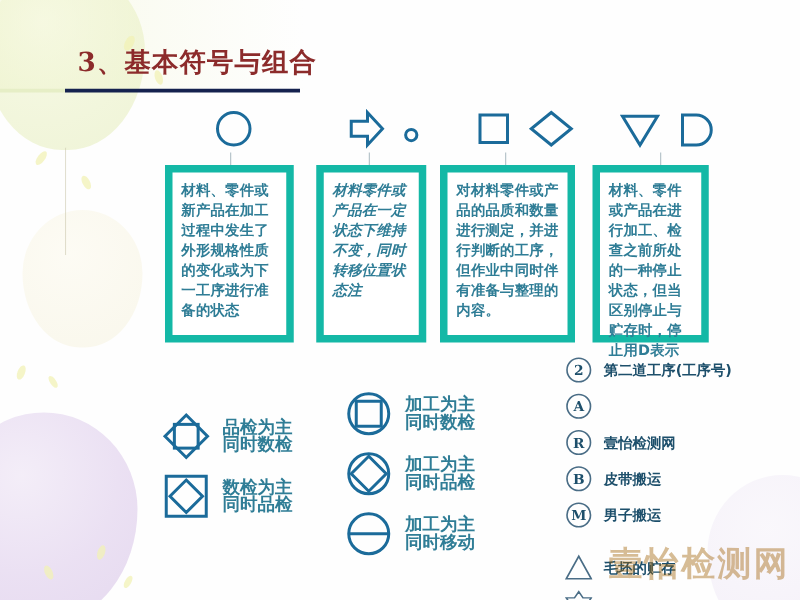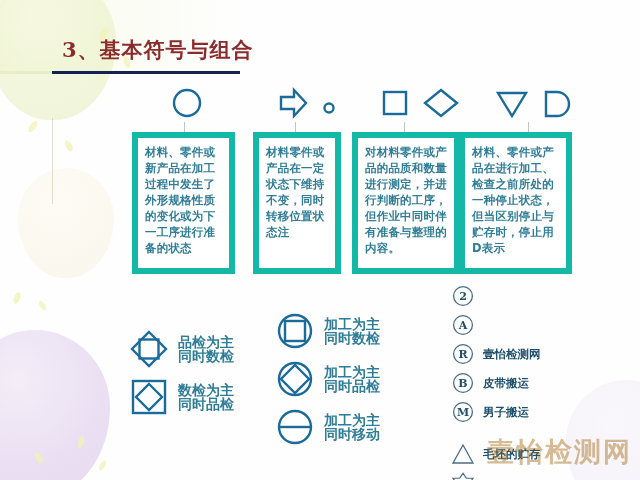--- a/index.html
+++ b/index.html
@@ -82,23 +82,23 @@
     background: rgba(255,255,255,.86);
     color: #2f7d96;
     font-size: 11.5px;
     line-height: 16px;
     padding: 6px 7px 5px 7px;
     font-family: "DejaVu Sans", "Liberation Sans", sans-serif;
     font-weight: 600;
     letter-spacing: .2px;
   }
   .desc-box.b1 { left: 132px; top: 132px; width: 103px; height: 142px; }
-  .desc-box.b2 { left: 253px; top: 132px; width: 88px;  height: 142px; }
+  .desc-box.b2 { left: 253px; top: 132px; width: 88px;  height: 142px; font-style: italic; }
   .desc-box.b3 { left: 352px; top: 132px; width: 108px; height: 142px; }
-  .desc-box.b4 { left: 459px; top: 132px; width: 113px; height: 142px; }
+  .desc-box.b4 { left: 474px; top: 132px; width: 93px; height: 142px; }
 
   .connector {
     position: absolute; width: 1px; background: #b9c6cc;
   }
 
   
   .legend-group { position: absolute; }
   .legend-item {
     display: flex; align-items: center; gap: 10px; margin-bottom: 10px;
   }
@@ -267,20 +267,21 @@
 
   <div class="legend-group g-right">
 
     <div class="legend-item">
       <div class="coded">
         <svg class="glyph" width="22" height="22" viewBox="0 0 22 22">
           <circle cx="11" cy="11" r="9.4"></circle>
         </svg>
         <span class="code-letter">2</span>
       </div>
+      <div class="legend-text">第二道工序(工序号)</div>
     </div>
 
     <div class="legend-item">
       <div class="coded">
         <svg class="glyph" width="22" height="22" viewBox="0 0 22 22">
           <circle cx="11" cy="11" r="9.4"></circle>
         </svg>
         <span class="code-letter">A</span>
       </div>
     </div>

